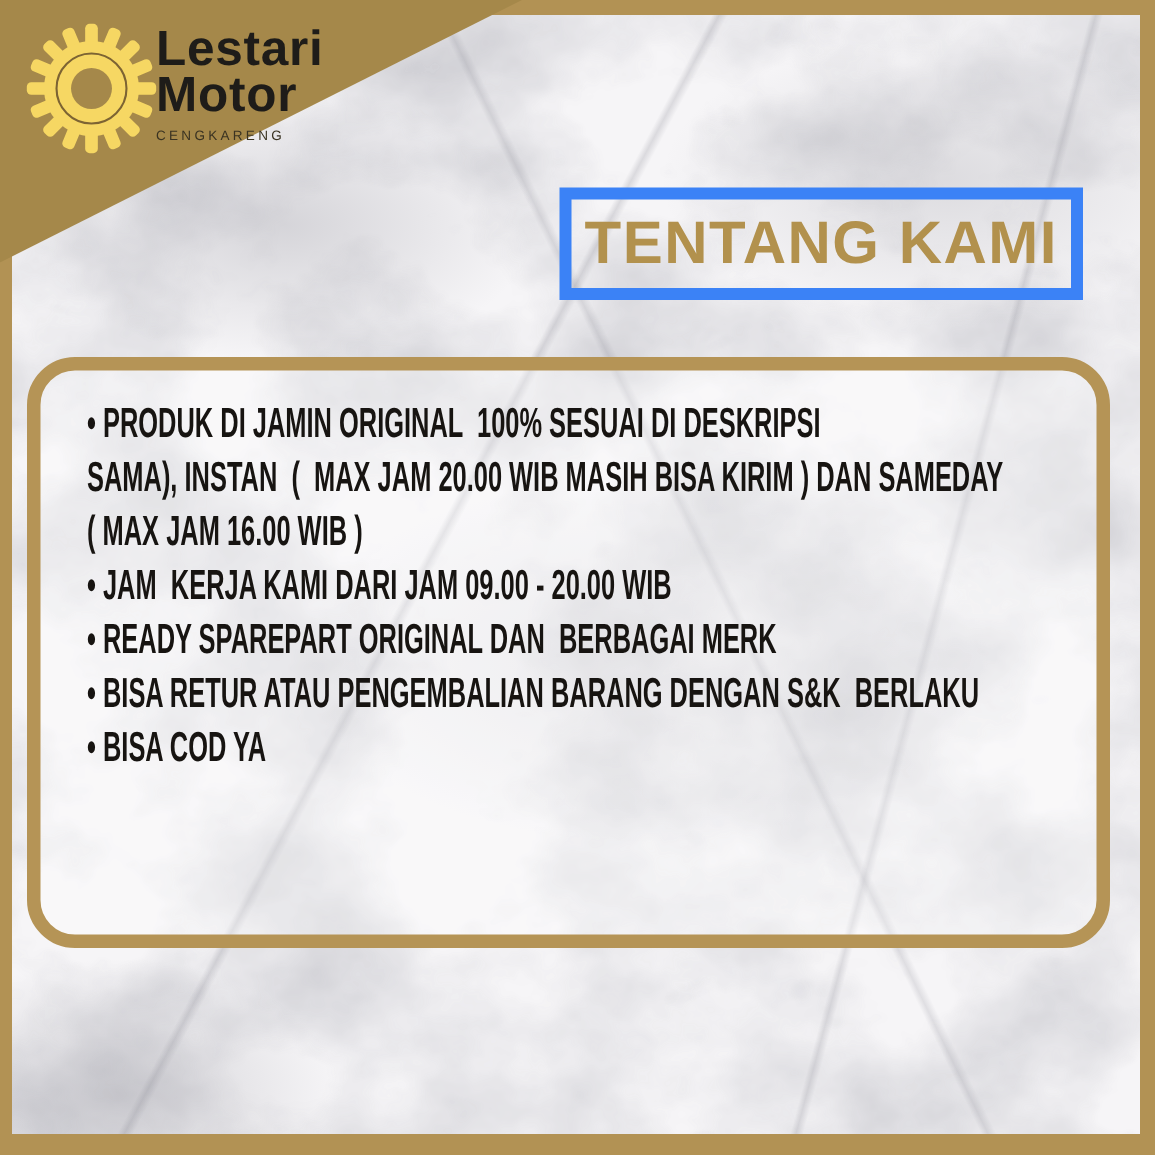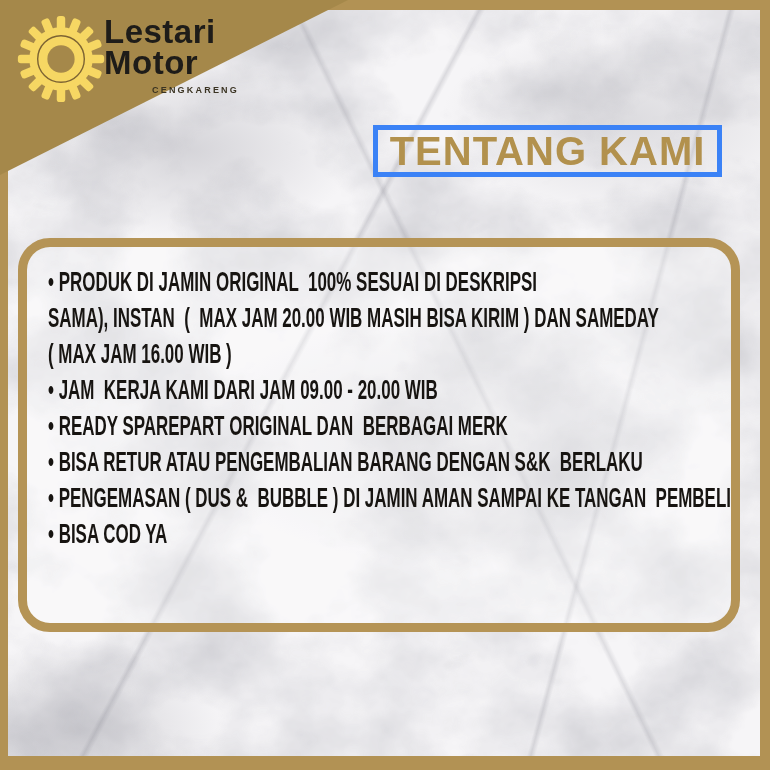--- a/index.html
+++ b/index.html
@@ -33,38 +33,38 @@
     background:#a5884a;
     clip-path:polygon(0 0, 348px 0, 0 175px);
   }
   .logo{position:absolute;left:0;top:0;width:360px;height:120px;padding-left:48px;}
   .gear{position:absolute;left:17px;top:15px;}
   .logo-text{position:absolute;left:104px;top:16px;}
   .brand-line{
     font-size:33px;font-weight:700;line-height:31px;color:#1e1c19;letter-spacing:.5px;
   }
   .logo-sub{
-    margin-top:7px;font-size:9px;font-weight:700;letter-spacing:2.2px;color:#3a3322;margin-left:48px;
+    margin-top:7px;font-size:9px;font-weight:400;letter-spacing:2.2px;color:#3a3322;
   }
   
   .title-box{
-    position:absolute;left:373px;top:125px;width:349px;height:52px;
-    border:5px solid #3b82f6;box-sizing:border-box;
+    position:absolute;left:373px;top:125px;width:349px;height:75px;
+    border:8px solid #3b82f6;box-sizing:border-box;
     display:flex;align-items:center;justify-content:center;
   }
   .title-text{
     font-size:40px;font-weight:700;letter-spacing:1px;color:#b2914d;white-space:pre;
   }
   
   .about-box{
     position:absolute;left:18px;top:238px;width:722px;height:394px;box-sizing:border-box;
     border:9px solid #b59456;border-radius:32px;
     background:rgba(255,255,255,0.30);
   }
-  .about-inner{padding:17px 0 0 21px;}
+  .about-inner{padding:17px 0 0 31px;}
   .ab-line{height:36px;line-height:36px;}
   .ab-line span{
     display:inline-block;white-space:pre;
     font-size:28px;font-weight:700;color:#171411;
     transform-origin:left center;
   }
 </style>
 </head>
 <body>
 
@@ -90,21 +90,20 @@
   </div>
 
   <div class="about-box">
     <div class="about-inner">
       <div class="ab-line"><span style="transform: scaleX(0.605622);">• PRODUK DI JAMIN ORIGINAL  100% SESUAI DI DESKRIPSI</span></div>
       <div class="ab-line"><span style="transform: scaleX(0.605622);">SAMA), INSTAN  (  MAX JAM 20.00 WIB MASIH BISA KIRIM ) DAN SAMEDAY</span></div>
       <div class="ab-line"><span style="transform: scaleX(0.605622);">( MAX JAM 16.00 WIB )</span></div>
       <div class="ab-line"><span style="transform: scaleX(0.605622);">• JAM  KERJA KAMI DARI JAM 09.00 - 20.00 WIB</span></div>
       <div class="ab-line"><span style="transform: scaleX(0.605622);">• READY SPAREPART ORIGINAL DAN  BERBAGAI MERK</span></div>
       <div class="ab-line"><span style="transform: scaleX(0.605622);">• BISA RETUR ATAU PENGEMBALIAN BARANG DENGAN S&amp;K  BERLAKU</span></div>
-      <div class="ab-line"><span style="transform: scaleX(0.605622);">• PENGEMASAN ( DUS &amp;  BUBBLE ) DI JAMIN AMAN SAMPAI KE TANGAN  PEMBELI</span></div>
       <div class="ab-line"><span style="transform: scaleX(0.605622);">• BISA COD YA</span></div>
     </div>
   </div>
 
   <div class="frame"></div>
 
   <div class="banner"></div>
   <div class="logo">
     <svg class="gear" width="88" height="88" viewBox="0 0 100 100" xmlns="http://www.w3.org/2000/svg">
       <g fill="#f6d763">

